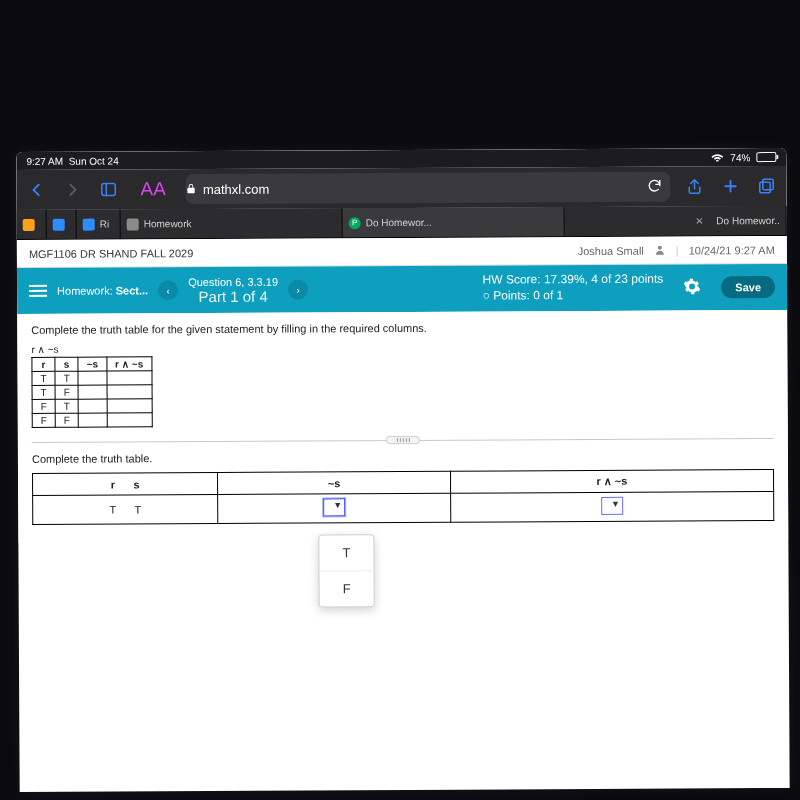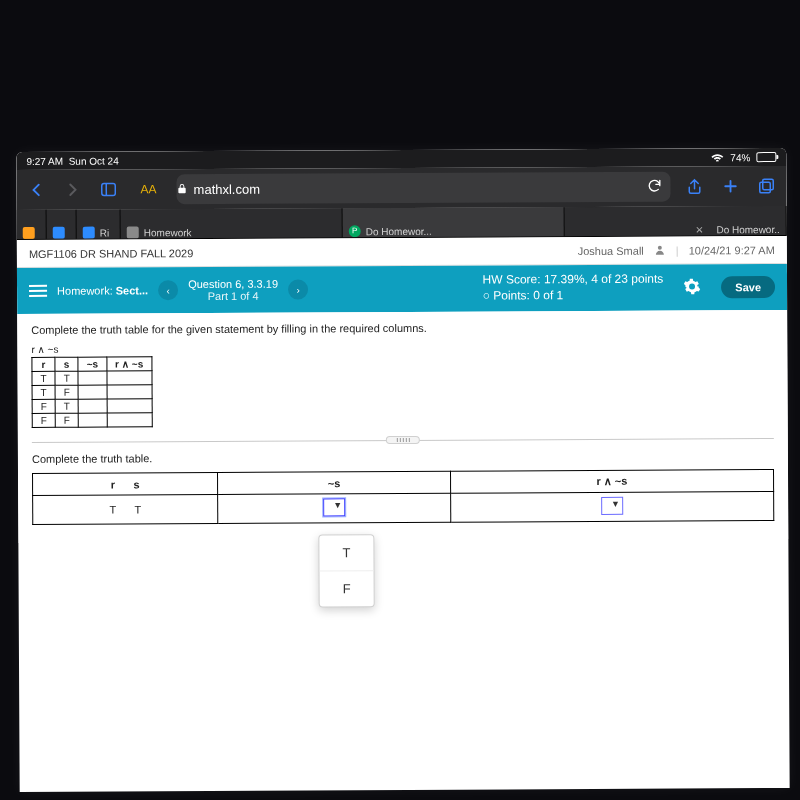--- a/index.html
+++ b/index.html
@@ -57,34 +57,34 @@
     background:#3a3a3c;
     height:30px;
     border-radius:8px;
     display:flex;
     align-items:center;
     justify-content:center;
     gap:6px;
     color:#fff;
     font-size:13px;
   }
-  .aa{font-size:12px;color:#eab308;padding:0 8px;}
+  .aa{font-size:19px;color:#d946ef;padding:0 8px;}
   .chev{color:#3a81f7;}
   
   .tabs-row{
     height:30px;
     background:#1f1f21;
     display:flex;
     align-items:stretch;
     border-bottom:1px solid #000;
   }
   .tab{
     flex:1;
     display:flex;
-    align-items:flex-end;
+    align-items:center;
     gap:5px;
     padding:0 6px;
     color:#d0d0d0;
     font-size:10px;
     border-right:1px solid #000;
     background:#2c2c2e;
     overflow:hidden;white-space:nowrap;
   }
   .tab.sel{background:#3a3a3c;}
   .tab-ico{width:12px;height:12px;border-radius:2px;flex-shrink:0;}
@@ -113,21 +113,21 @@
     gap:10px;
     font-size:11px;
   }
   .ham{width:18px;display:flex;flex-direction:column;gap:3px;}
   .ham span{height:2px;background:#fff;}
   .circ-btn{
     width:20px;height:20px;border-radius:50%;background:#0b8aa8;
     display:flex;align-items:center;justify-content:center;color:#fff;font-size:10px;
   }
   .q-block{text-align:center;flex-shrink:0;}
-  .q-sub{font-size:11px;opacity:.9;}
+  .q-sub{font-size:15px;opacity:.9;}
   .hw-right{margin-left:auto;text-align:left;font-size:12px;line-height:1.3;}
   .gear{width:18px;height:18px;}
   .save-btn{
     background:#066a80;color:#fff;border-radius:14px;padding:5px 14px;font-size:11px;font-weight:600;
   }
   
   .content{padding:10px 14px;font-size:11px;color:#222;background:#fff;}
   .instr{margin-bottom:8px;}
   .mini-cap{font-size:10px;margin-bottom:2px;}
   table.mini{

